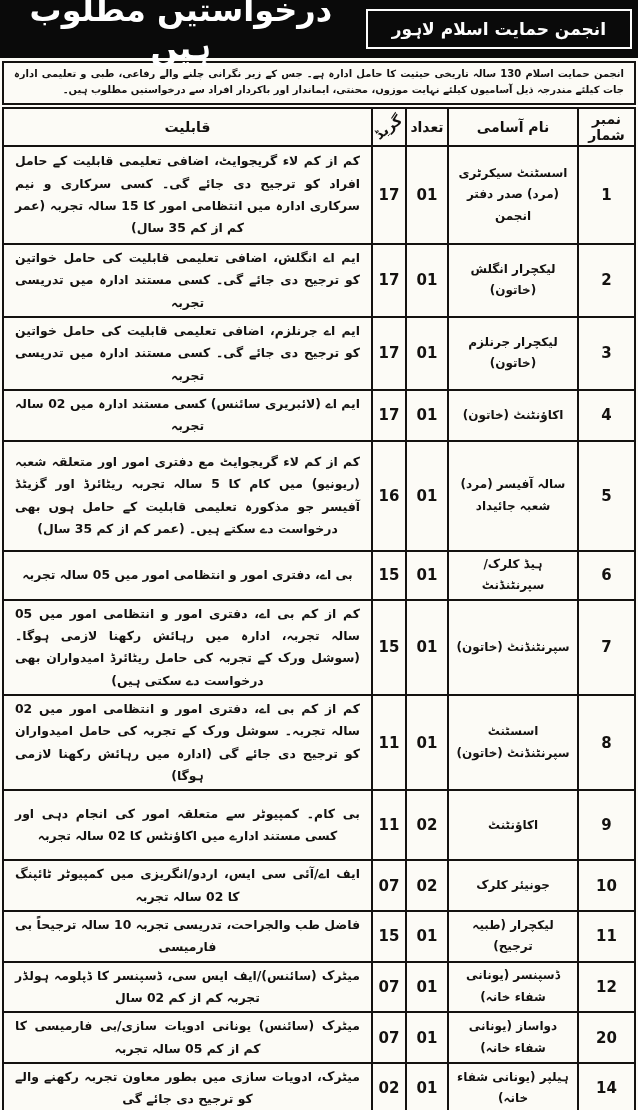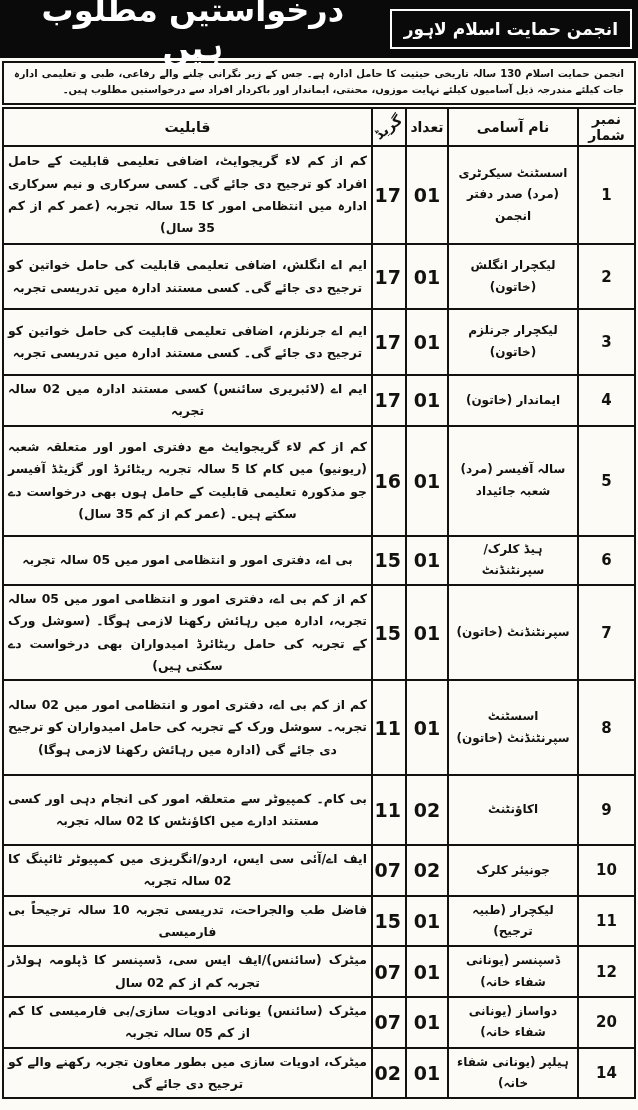--- a/index.html
+++ b/index.html
@@ -11,21 +11,21 @@
     direction: rtl; overflow: hidden; position: relative;
   }
   
   .banner {
     height: 58px; background: #0a0a0a;
     display: flex; align-items: center;
   }
   .org-box {
     margin: 5px 6px 5px 10px;
     border: 2px solid #fdfdfd;
-    padding: 8px 12px;
+    padding: 8px 24px;
     color: #fdfdfd; font-size: 17px; font-weight: bold;
     white-space: nowrap;
   }
   .banner-title {
     flex: 1; text-align: center;
     color: #ffffff; font-size: 32px; font-weight: bold;
     padding-left: 6px;
   }
   
   .intro {
@@ -42,25 +42,25 @@
     border-collapse: collapse; table-layout: fixed;
   }
   .jobs th, .jobs td {
     border: 2px solid #141210;
     padding: 2px 4px; vertical-align: middle;
     overflow: hidden;
   }
   .jobs thead th { font-size: 14px; font-weight: bold; height: 28px; padding: 2px; }
   .grade-head span { display: inline-block; transform: rotate(-38deg); }
   td.serial { text-align: center; font-weight: bold; font-size: 15px; }
-  td.num    { text-align: center; font-weight: bold; font-size: 19px; }
+  td.num    { text-align: center; font-weight: bold; font-size: 15px; }
   td.pos    { text-align: center; font-size: 12px; font-weight: bold; line-height: 1.8; padding: 2px 6px; }
   td.qual   {
     font-size: 12.4px; font-weight: bold; line-height: 1.8;
-    text-align: justify; text-align-last: center; padding: 2px 4px; margin-left: 36px;
+    text-align: justify; text-align-last: center; padding: 2px 11px; margin-left: 36px;
   }
   tbody tr:nth-child(1)  { height: 98px; }
   tbody tr:nth-child(2)  { height: 65px; }
   tbody tr:nth-child(3)  { height: 66px; }
   tbody tr:nth-child(4)  { height: 34px; }
   tbody tr:nth-child(5)  { height: 110px; }
   tbody tr:nth-child(6)  { height: 32px; }
   tbody tr:nth-child(7)  { height: 93px; }
   tbody tr:nth-child(8)  { height: 95px; }
   tbody tr:nth-child(9)  { height: 70px; }
@@ -120,21 +120,21 @@
       </tr>
       <tr>
         <td class="serial">3</td>
         <td class="pos">لیکچرار جرنلزم (خاتون)</td>
         <td class="num">01</td>
         <td class="num">17</td>
         <td class="qual">ایم اے جرنلزم، اضافی تعلیمی قابلیت کی حامل خواتین کو ترجیح دی جائے گی۔ کسی مستند ادارہ میں تدریسی تجربہ</td>
       </tr>
       <tr>
         <td class="serial">4</td>
-        <td class="pos">ایماندار (خاتون)</td>
+        <td class="pos">اکاؤنٹنٹ (خاتون)</td>
         <td class="num">01</td>
         <td class="num">17</td>
         <td class="qual">ایم اے (لائبریری سائنس) کسی مستند ادارہ میں 02 سالہ تجربہ</td>
       </tr>
       <tr>
         <td class="serial">5</td>
         <td class="pos">سالہ آفیسر (مرد) شعبہ جائیداد</td>
         <td class="num">01</td>
         <td class="num">16</td>
         <td class="qual">کم از کم لاء گریجوایٹ مع دفتری امور اور متعلقہ شعبہ (ریونیو) میں کام کا 5 سالہ تجربہ ریٹائرڈ اور گزیٹڈ آفیسر جو مذکورہ تعلیمی قابلیت کے حامل ہوں بھی درخواست دے سکتے ہیں۔ (عمر کم از کم 35 سال)</td>

